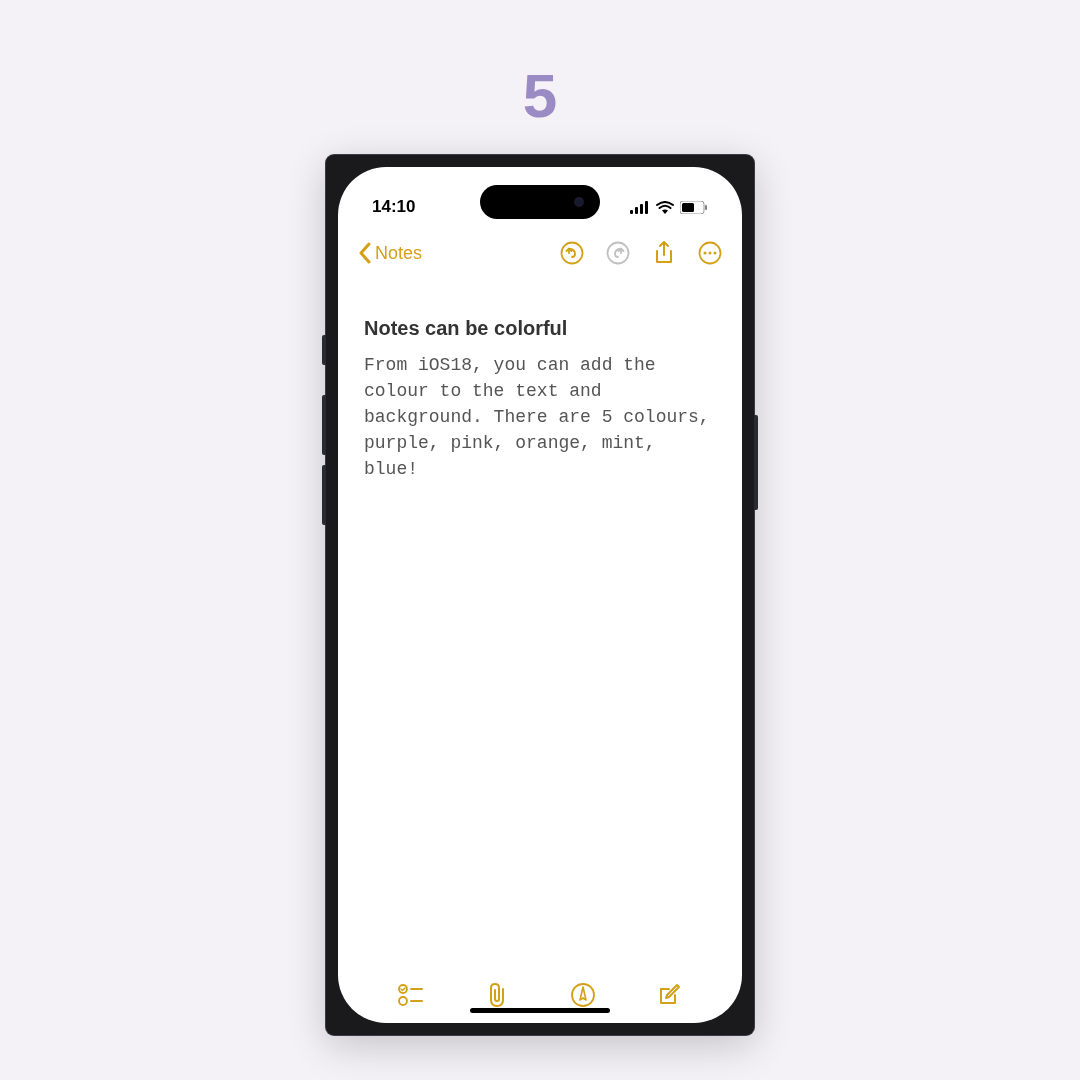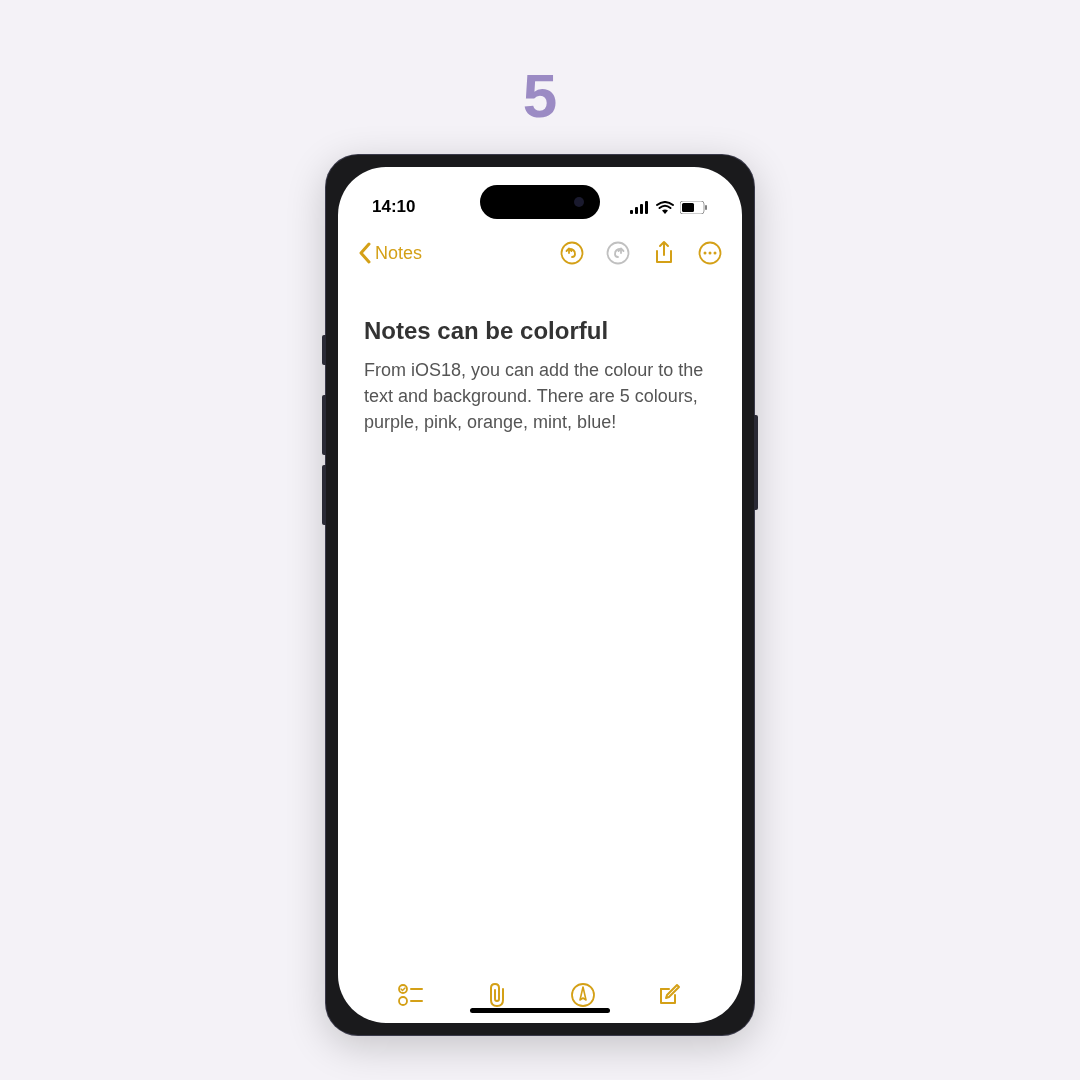--- a/index.html
+++ b/index.html
@@ -28,21 +28,21 @@
     }
     
     .phone-frame {
       position: absolute;
       top: 155px;
       left: 50%;
       transform: translateX(-50%);
       width: 428px;
       height: 880px;
       background: #1a1a1c;
-      border-radius: 32px;
+      border-radius: 8px;
       padding: 12px;
       box-shadow: 0 0 0 1px #3a3a4a, 0 10px 40px rgba(0,0,0,0.2);
     }
     
     .phone-buttons-left {
       position: absolute;
       left: -4px;
       top: 180px;
       width: 4px;
       height: 30px;
@@ -144,30 +144,31 @@
       justify-content: center;
     }
     
     .note-content {
       flex: 1;
       padding: 40px 26px 0;
       overflow-y: auto;
     }
     
     .note-title {
-      font-size: 24px;
+      font-size: 20px;
       font-weight: 700;
       color: #333;
       margin-bottom: 12px;
     }
     
     .note-body {
       font-size: 18px;
       line-height: 1.45;
       color: #555;
+      font-family: Liberation Mono, monospace;
     }
     
     .toolbar {
       display: flex;
       justify-content: space-around;
       align-items: center;
       padding: 18px 30px 14px;
     }
     
     .toolbar-btn {

